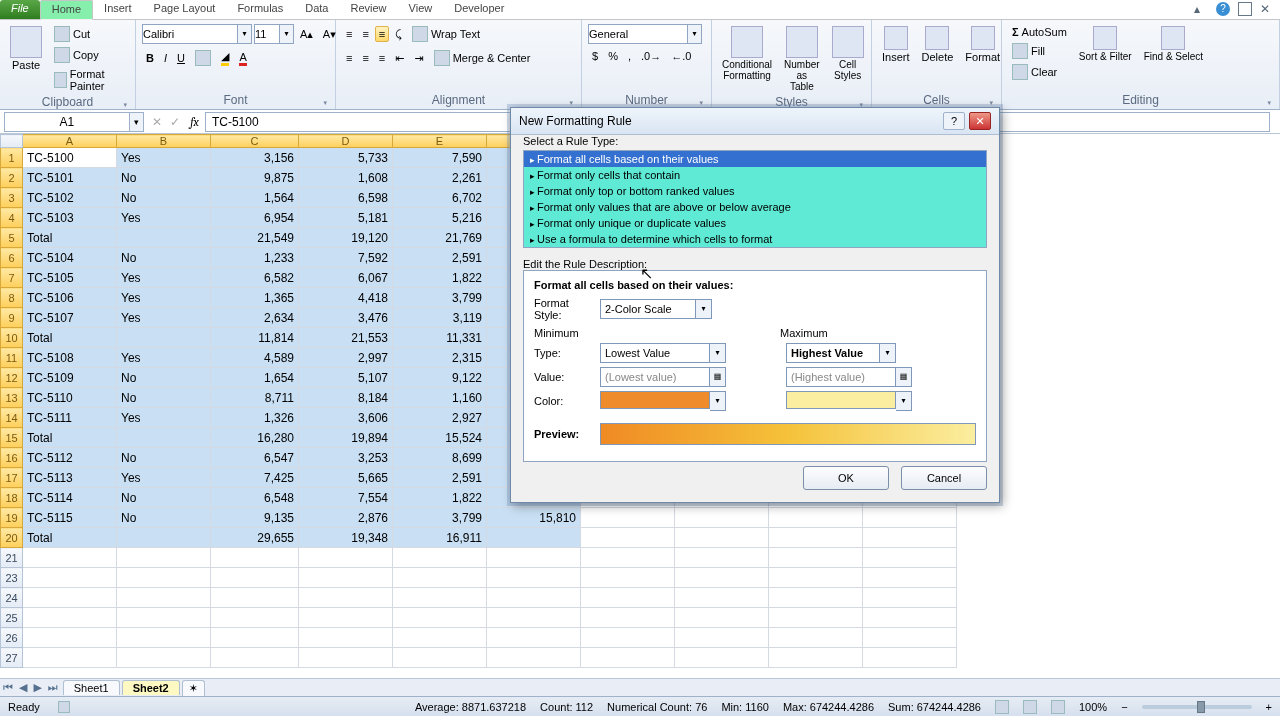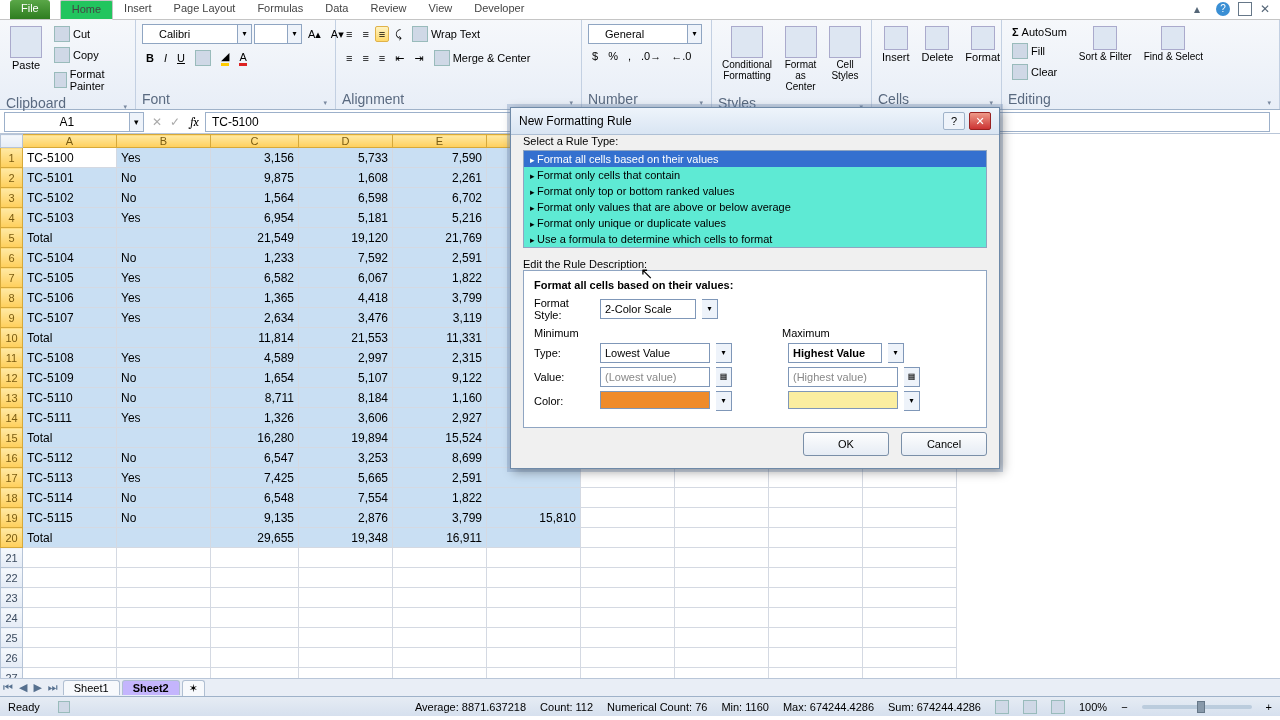--- a/index.html
+++ b/index.html
@@ -2,40 +2,40 @@
 <html><head>
 <meta charset="utf-8">
 <style>
 * { box-sizing: border-box; margin: 0; padding: 0; font-family: 'Segoe UI', Tahoma, sans-serif; }
 body { background: #fff; overflow: hidden; width: 1280px; height: 720px; position: relative; font-size: 12px; }
 
 
 .tabbar { display: flex; height: 20px; background: #fff; border-bottom: 1px solid #c5c5c5; }
 .tab { padding: 2px 11px; font-size: 11px; color: #444; cursor: default; }
 .tab.file { background: #217346; background: #1e6b3f; background: #3b7a1b; background: #217346; color: #fff; }
-.tab.file { background: linear-gradient(#5aa748,#2e7d20); color:#fff; border-radius:3px 3px 0 0; margin:0 10px;}
-.tab.active { background: #22c55e; border: 1px solid #c5c5c5; border-bottom: 1px solid #f2f2f2; margin-bottom:-1px; border-radius:2px 2px 0 0;}
+.tab.file { background: linear-gradient(#5aa748,#2e7d20); color:#fff; border-radius:3px 3px 0 0; margin:0 0;font-style:italic;}
+.tab.active { background: #86efac; border: 1px solid #c5c5c5; border-bottom: 1px solid #f2f2f2; margin-bottom:-1px; border-radius:2px 2px 0 0;}
 .titlebar-icons { margin-left:auto; display:flex; gap:8px; padding:2px 6px; }
 .titlebar-icons span { width:14px; height:14px; display:inline-block; }
 
 
 .ribbon { height: 90px; background: linear-gradient(#f6f8fb,#e8eef7); border-bottom:1px solid #9fb2c9; display:flex; }
 .group { border-right:1px solid #c3d0e2; padding:2px 6px 0; display:flex; flex-direction:column; justify-content:space-between; }
-.group-title { font-size:14px; color:#5a6a80; padding:1px 0 2px; position:relative;}
+.group-title { font-size:12px; color:#5a6a80; text-align:center; padding:1px 0 2px; position:relative;}
 .group-title::after { content:"▾"; font-size:7px; position:absolute; right:2px; bottom:2px; color:#7a8aa0;}
 .group-body { flex:1; display:flex; align-items:flex-start; gap:4px; padding-top:2px;}
 .vstack { display:flex; flex-direction:column; gap:1px; }
 .hstack { display:flex; gap:2px; align-items:center; }
 .btn { border:1px solid transparent; padding:1px 3px; border-radius:2px; font-size:11px; display:flex; align-items:center; gap:3px; cursor:default;}
 .btn.sel { background:linear-gradient(#fff3c1,#ffd96b); border-color:#e0b24a;}
 .icon-sq { width:16px; height:16px; background:#cfd8e6; border:1px solid #9bb; display:inline-block; }
 .icon-big { width:32px; height:32px; background:#dde6f2; border:1px solid #aac; margin:0 auto; }
 .bigbtn { display:flex; flex-direction:column; align-items:center; font-size:11px; padding:2px 4px; gap:1px; }
 .combo { display:flex; }
-.combo input { font-size:11px; height:20px; border:1px solid #8fa5c2; padding:0 16px;}
+.combo input { font-size:11px; height:20px; border:1px solid #8fa5c2; padding:0 0;}
 .combo .dd { width:14px; border:1px solid #8fa5c2; border-left:none; background:#eef3fa; text-align:center; font-size:8px; line-height:18px;}
 
 
 .fxbar { height:24px; display:flex; align-items:center; border-bottom:1px solid #b9c6d8; }
 .namebox { width:140px; display:flex; border:1px solid #9cb0ca; margin:10px 4px; height:20px;}
 .namebox input{ border:none; width:100%; font-size:12px; text-align:center;}
 .namebox .dd{ width:16px; border-left:1px solid #9cb0ca; text-align:center; font-size:9px; line-height:18px; background:#eef3fa;}
 .fxlabel { font-style:italic; font-size:12px; padding:0 6px; font-family: 'Cambria', serif; }
 .fxinput { flex:1; border:1px solid #9cb0ca; height:20px; font-size:12px; padding:0 6px; margin-right:10px;}
 
@@ -61,38 +61,38 @@
 .dlg-body { padding:0 12px 12px; font-size:11px; }
 .rule-list { border:1px solid #8fa5c2; background:#5eead4; margin:3px 0 10px; }
 .rule-list .item { padding:2px 6px; font-size:11px; }
 .rule-list .item::before { content:"▸ "; font-size:9px;}
 .rule-list .item.sel { background:#3470cf; color:#fff; }
 .rule-list .item.sel::before { content:"▸ "; }
 .desc-box { border:1px solid #8fa5c2; background:#fff; padding:8px 10px 12px; }
 .desc-box .hdr { font-weight:bold; font-size:11px; margin-bottom:6px;}
 .field-row { display:flex; align-items:center; gap:6px; margin:4px 0;}
 .field-row label { width:60px; font-size:11px;}
-.sel-box { display:flex;gap:6px; }
+.sel-box { display:flex; }
 .sel-box input,.sel-box select { font-size:11px; height:20px; border:1px solid #7f97b8; padding:0 4px; background:#fff;}
 .sel-box .dd { width:16px; border:1px solid #7f97b8; border-left:none; background:#eef3fa; text-align:center; font-size:8px; line-height:18px;}
 .minmax { display:flex; gap:50px; margin-top:6px;}
 .minmax .col { flex:1; }
 .minmax .col .lbl { font-size:11px; margin-bottom:2px; display:block;}
 .color-swatch { height:18px; border:1px solid #7f97b8; }
 .preview-bar { height:22px; border:1px solid #7f97b8; background:linear-gradient(to right,#f08a24,#f5c23a,#fbeea0); }
 .dlg-buttons { display:flex; justify-content:flex-end; gap:12px; margin-top:4px;}
 .dlg-buttons button { width:86px; height:24px; font-size:11px; border:1px solid #7a8fa8; background:linear-gradient(#fdfdfe,#e6ecf4); border-radius:3px;}
 
 .cursor { position:absolute; left:640px; top:264px; font-size:16px; color:#000; pointer-events:none;}
 
 
 .hscroll { height:18px; background:#e9eef6; border-top:1px solid #b9c6d8; display:flex; align-items:center; font-size:11px;}
 .sheet-nav span{ padding:0 3px; color:#56708f;}
 .sheet-tab { padding:1px 10px; border:1px solid #b0bfd2; background:#f7f9fc; border-bottom:none; margin-left:2px; border-radius:3px 3px 0 0;}
-.sheet-tab.active { background:#c4b5fd; font-weight:bold;}
+.sheet-tab.active { background:#fef9c3; font-weight:bold;}
 .status { height:20px; background:linear-gradient(#e6ecf4,#d6e0ee); border-top:1px solid #9fb2c9; display:flex; align-items:center; font-size:11px; padding:0 8px; gap:18px;}
 .status .right { margin-left:auto; display:flex; gap:14px; align-items:center;}
 .zoom-slider { width:110px; height:4px; background:#bcd; position:relative; border-radius:2px;}
 .zoom-slider .thumb{ position:absolute; left:50%; top:-4px; width:8px; height:12px; background:#89a; border:1px solid #678;}
 </style>
 </head>
 <body>
 
 <div class="tabbar">
   <div class="tab file">File</div>
@@ -216,21 +216,21 @@
     <div class="group-title">Number</div>
   </div>
   <div class="group" style="width:160px">
     <div class="group-body">
       <div class="bigbtn">
           <div class="icon-big"></div>
           <span style="font-size:10px;text-align:center;line-height:1.1">Conditional Formatting</span>
         </div>
       <div class="bigbtn">
           <div class="icon-big"></div>
-          <span style="font-size:10px;text-align:center;line-height:1.1">Format as Center</span>
+          <span style="font-size:10px;text-align:center;line-height:1.1">Number as Table</span>
         </div>
       <div class="bigbtn">
           <div class="icon-big"></div>
           <span style="font-size:10px;text-align:center;line-height:1.1">Cell Styles</span>
         </div>
     </div>
     <div class="group-title">Styles</div>
   </div>
   <div class="group" style="width:130px">
     <div class="group-body">
@@ -560,33 +560,20 @@
           <td class="cell sel">19,348</td>
           <td class="cell sel">16,911</td>
           <td class="cell sel"></td>
           <td class="cell"></td>
           <td class="cell"></td>
           <td class="cell"></td>
           <td class="cell"></td>
         </tr>
         <tr>
           <th class="rowhdr">21</th>
-          <td class="cell"></td>
-          <td class="cell"></td>
-          <td class="cell"></td>
-          <td class="cell"></td>
-          <td class="cell"></td>
-          <td class="cell"></td>
-          <td class="cell"></td>
-          <td class="cell"></td>
-          <td class="cell"></td>
-          <td class="cell"></td>
-        </tr>
-        <tr>
-          <th class="rowhdr">22</th>
           <td class="cell"></td>
           <td class="cell"></td>
           <td class="cell"></td>
           <td class="cell"></td>
           <td class="cell"></td>
           <td class="cell"></td>
           <td class="cell"></td>
           <td class="cell"></td>
           <td class="cell"></td>
           <td class="cell"></td>
@@ -729,20 +716,24 @@
             </div>
           <div class="field-row">
               <label style="width:0"></label>
               <div class="sel-box" style="flex:1">
                 <div class="color-swatch" style="width: 110px; background: rgb(251, 238, 160);" id="maxcolor"></div>
                 <div class="dd">▾</div>
               </div>
             </div>
         </div>
       </div>
+      <div class="field-row" style="margin-top:8px">
+        <label style="font-weight:bold">Preview:</label>
+        <div class="preview-bar" style="flex:1"></div>
+      </div>
     </div>
     <div class="dlg-buttons">
       <button>OK</button>
       <button>Cancel</button>
     </div>
   </div>
 </div>
 
 <div class="cursor">↖</div>
 

